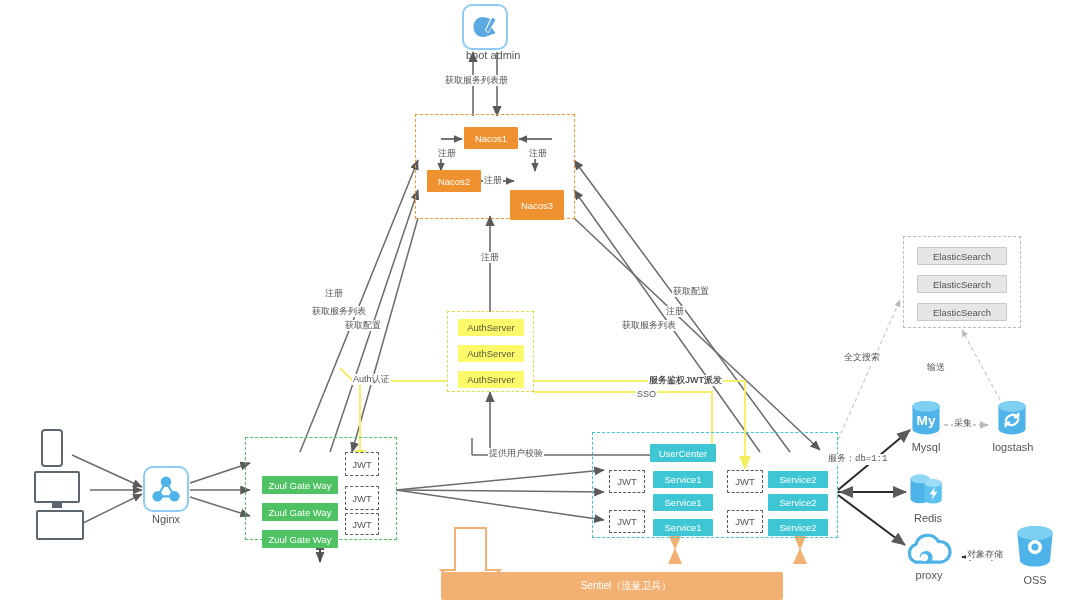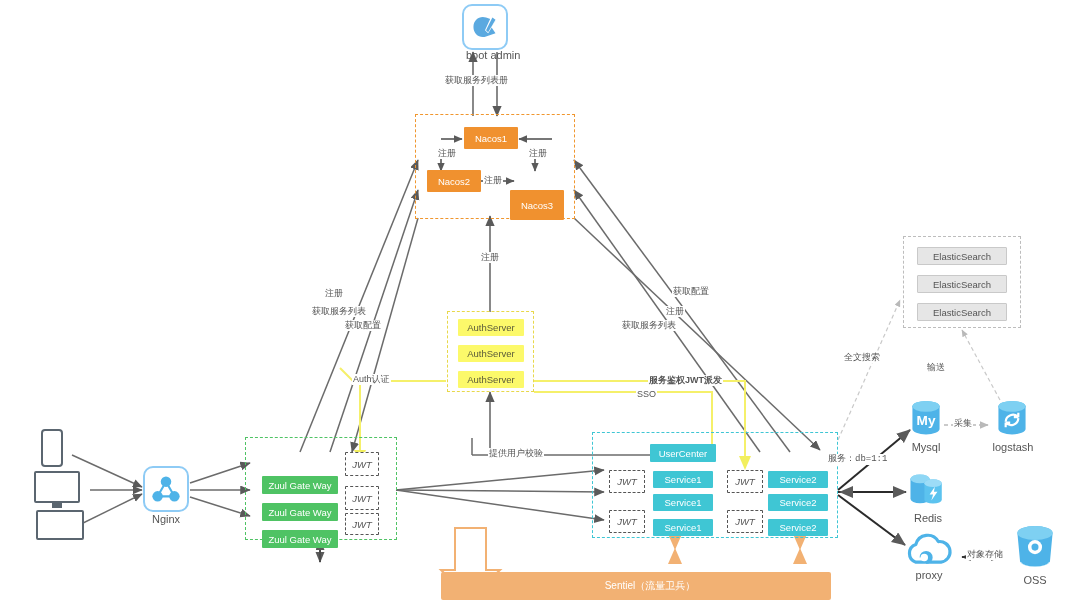--- a/index.html
+++ b/index.html
@@ -20,21 +20,21 @@
   .grp-gray{border:1.4px dashed #bdbdbd;}
 
   
   .bx{position:absolute;box-sizing:border-box;display:flex;align-items:center;
       justify-content:center;font-size:9.5px;border-radius:1px;}
   .bx-orange{background:#f0912f;color:#fff;text-align:right;}
   .bx-yellow{background:#fcf96a;color:#5b5b3a;}
   .bx-green{background:#4fc364;color:#fff;margin-top:24px;}
   .bx-cyan{background:#3fc6d4;color:#fff;}
   .bx-gray{background:#e6e6e6;color:#555;border:1px solid #c9c9c9;}
-  .bx-jwt{background:#fff;color:#555;border:1.6px dashed #555;font-style:italic;}
+  .bx-jwt{background:#fff;color:#555;border:1.6px dashed #555;}
   .bx-sentiel{background:#f2b173;color:#fff;font-size:10px;border-radius:2px;}
 
   
   .tile{position:absolute;box-sizing:border-box;border:2px solid #8ecbf5;
         border-radius:10px;background:#fff;}
   .icn{position:absolute;}
   .dev{position:absolute;box-sizing:border-box;border:2px solid #5b6670;background:#fff;}
 </style>
 </head>
 <body>
@@ -201,21 +201,21 @@
 
   <div class="bx bx-jwt" style="left:727px;top:470px;width:36px;height:23px;">JWT</div>
   <div class="bx bx-jwt" style="left:727px;top:510px;width:36px;height:23px;">JWT</div>
 
   <div class="bx bx-cyan" style="left:768px;top:471px;width:60px;height:17px;">Service2</div>
   <div class="bx bx-cyan" style="left:768px;top:494px;width:60px;height:17px;">Service2</div>
   <div class="bx bx-cyan" style="left:768px;top:519px;width:60px;height:17px;">Service2</div>
 
   <div class="lbl" style="left:488px;top:448px;">提供用户校验</div>
 
-  <div class="bx bx-sentiel" style="left:441px;top:572px;width:390px;height:28px;padding-left:28px;">Sentiel（流量卫兵）</div>
+  <div class="bx bx-sentiel" style="left:441px;top:572px;width:342px;height:28px;padding-left:28px;">Sentiel（流量卫兵）</div>
 
   <div class="grp grp-gray" style="left:903px;top:236px;width:118px;height:92px;"></div>
   <div class="bx bx-gray" style="left:917px;top:247px;width:90px;height:18px;">ElasticSearch</div>
   <div class="bx bx-gray" style="left:917px;top:275px;width:90px;height:18px;">ElasticSearch</div>
   <div class="bx bx-gray" style="left:917px;top:303px;width:90px;height:18px;">ElasticSearch</div>
 
   <div class="lbl" style="left:843px;top:352px;">全文搜索</div>
   <div class="lbl" style="left:926px;top:362px;">输送</div>
   <div class="lbl" style="left:953px;top:418px;">采集</div>
   <div class="lbl" style="left:827px;top:454px;font-family:Liberation Mono, monospace;">服务：db=1:1</div>

